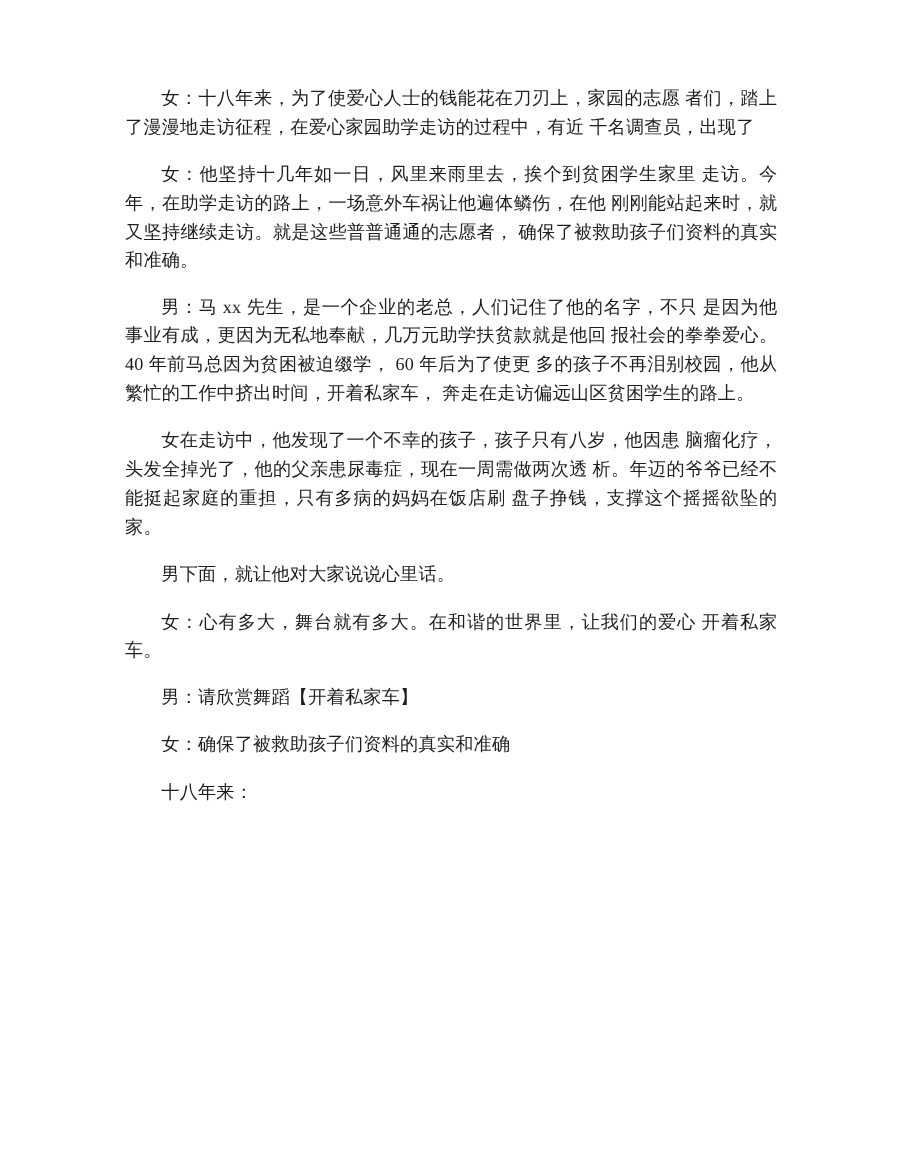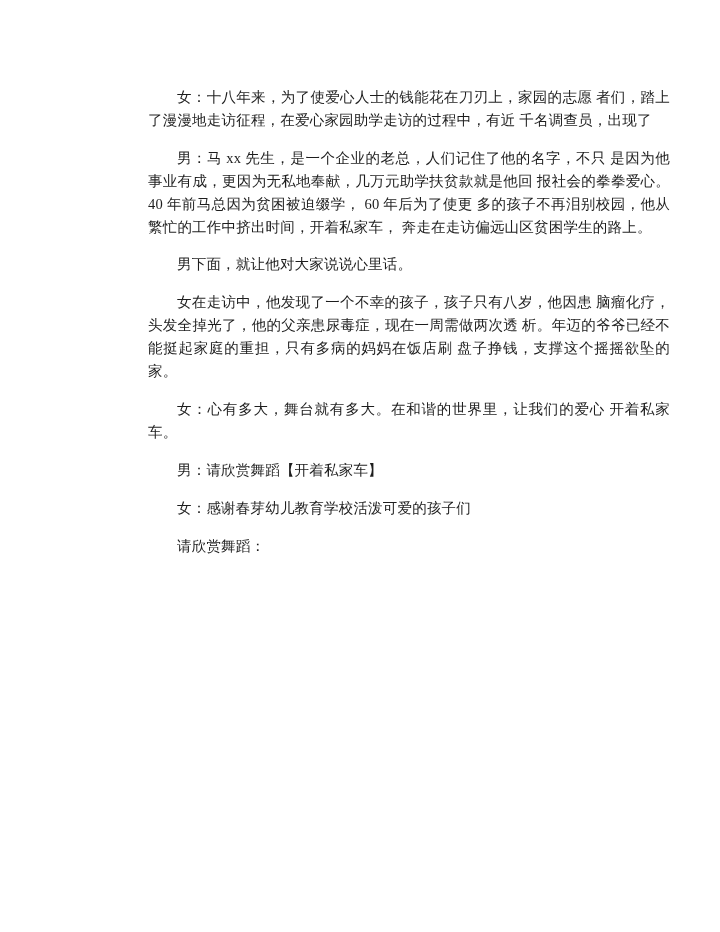--- a/index.html
+++ b/index.html
@@ -14,42 +14,42 @@
   .page {
     position: relative;
     width: 720px;
     height: 932px;
     background: #ffffff;
     overflow: hidden;
     box-sizing: border-box;
   }
   .doc-content {
     position: absolute;
-    top: 86px;
+    top: 68px;
     left: 100px;
     width: 522px;
-    margin-left: 48px;
   }
   .para {
     margin: 0 0 15px 0;
     font-size: 14.5px;
     line-height: 1.58;
     text-align: justify;
     text-indent: 2em;
     letter-spacing: 0.2px;
     word-break: break-all;
   }
 </style>
 </head>
 <body>
 
 <div class="page">
   <div class="doc-content">
     <p class="para">女：十八年来，为了使爱心人士的钱能花在刀刃上，家园的志愿 者们，踏上了漫漫地走访征程，在爱心家园助学走访的过程中，有近 千名调查员，出现了</p>
+    <p class="para">女：他坚持十几年如一日，风里来雨里去，挨个到贫困学生家里 走访。今年，在助学走访的路上，一场意外车祸让他遍体鳞伤，在他 刚刚能站起来时，就又坚持继续走访。就是这些普普通通的志愿者， 确保了被救助孩子们资料的真实和准确。</p>
     <p class="para">男：马 xx 先生，是一个企业的老总，人们记住了他的名字，不只 是因为他事业有成，更因为无私地奉献，几万元助学扶贫款就是他回 报社会的拳拳爱心。 40 年前马总因为贫困被迫缀学， 60 年后为了使更 多的孩子不再泪别校园，他从繁忙的工作中挤出时间，开着私家车， 奔走在走访偏远山区贫困学生的路上。</p>
+    <p class="para">女在走访中，他发现了一个不幸的孩子，孩子只有八岁，他因患 脑瘤化疗，头发全掉光了，他的父亲患尿毒症，现在一周需做两次透 析。年迈的爷爷已经不能挺起家庭的重担，只有多病的妈妈在饭店刷 盘子挣钱，支撑这个摇摇欲坠的家。</p>
     <p class="para">男下面，就让他对大家说说心里话。</p>
-    <p class="para">女在走访中，他发现了一个不幸的孩子，孩子只有八岁，他因患 脑瘤化疗，头发全掉光了，他的父亲患尿毒症，现在一周需做两次透 析。年迈的爷爷已经不能挺起家庭的重担，只有多病的妈妈在饭店刷 盘子挣钱，支撑这个摇摇欲坠的家。</p>
     <p class="para">女：心有多大，舞台就有多大。在和谐的世界里，让我们的爱心 开着私家车。</p>
     <p class="para">男：请欣赏舞蹈【开着私家车】</p>
-    <p class="para">女：感谢春芽幼儿教育学校活泼可爱的孩子们</p>
-    <p class="para">请欣赏舞蹈：</p>
+    <p class="para">女：确保了被救助孩子们资料的真实和准确</p>
+    <p class="para">十八年来：</p>
   </div>
 </div>
 
 </body></html>

